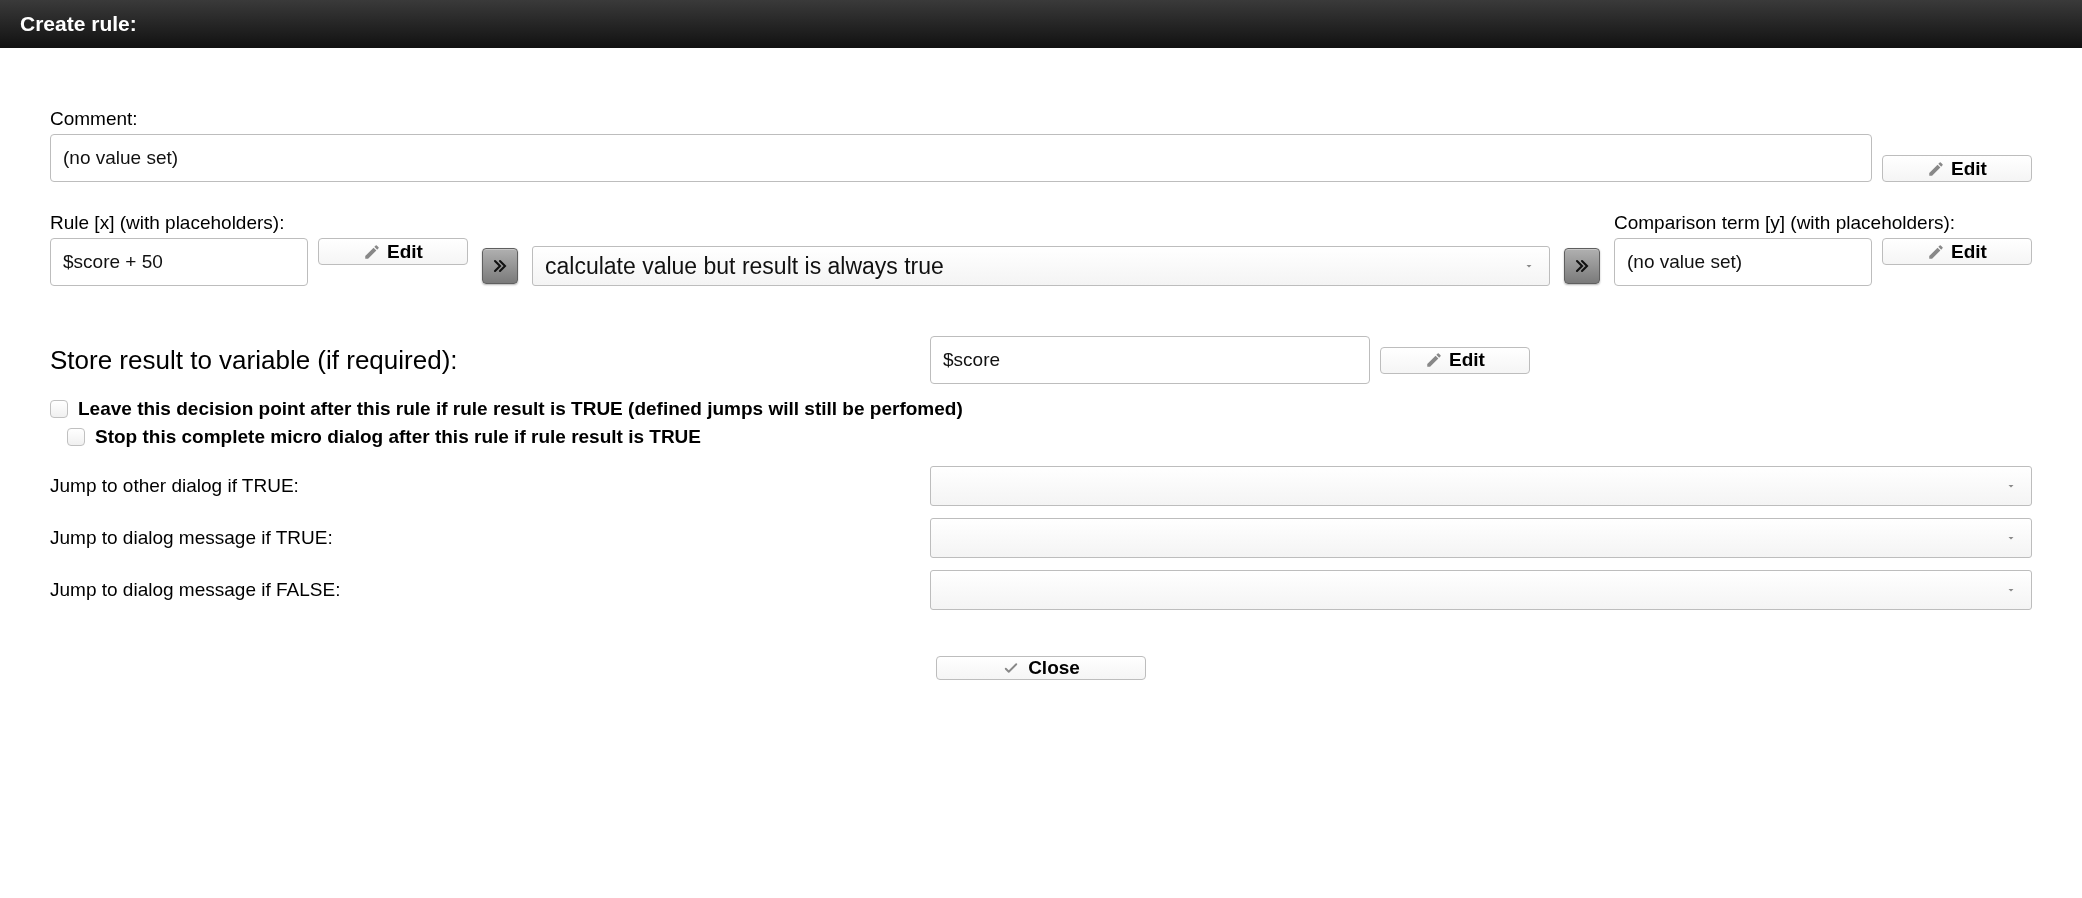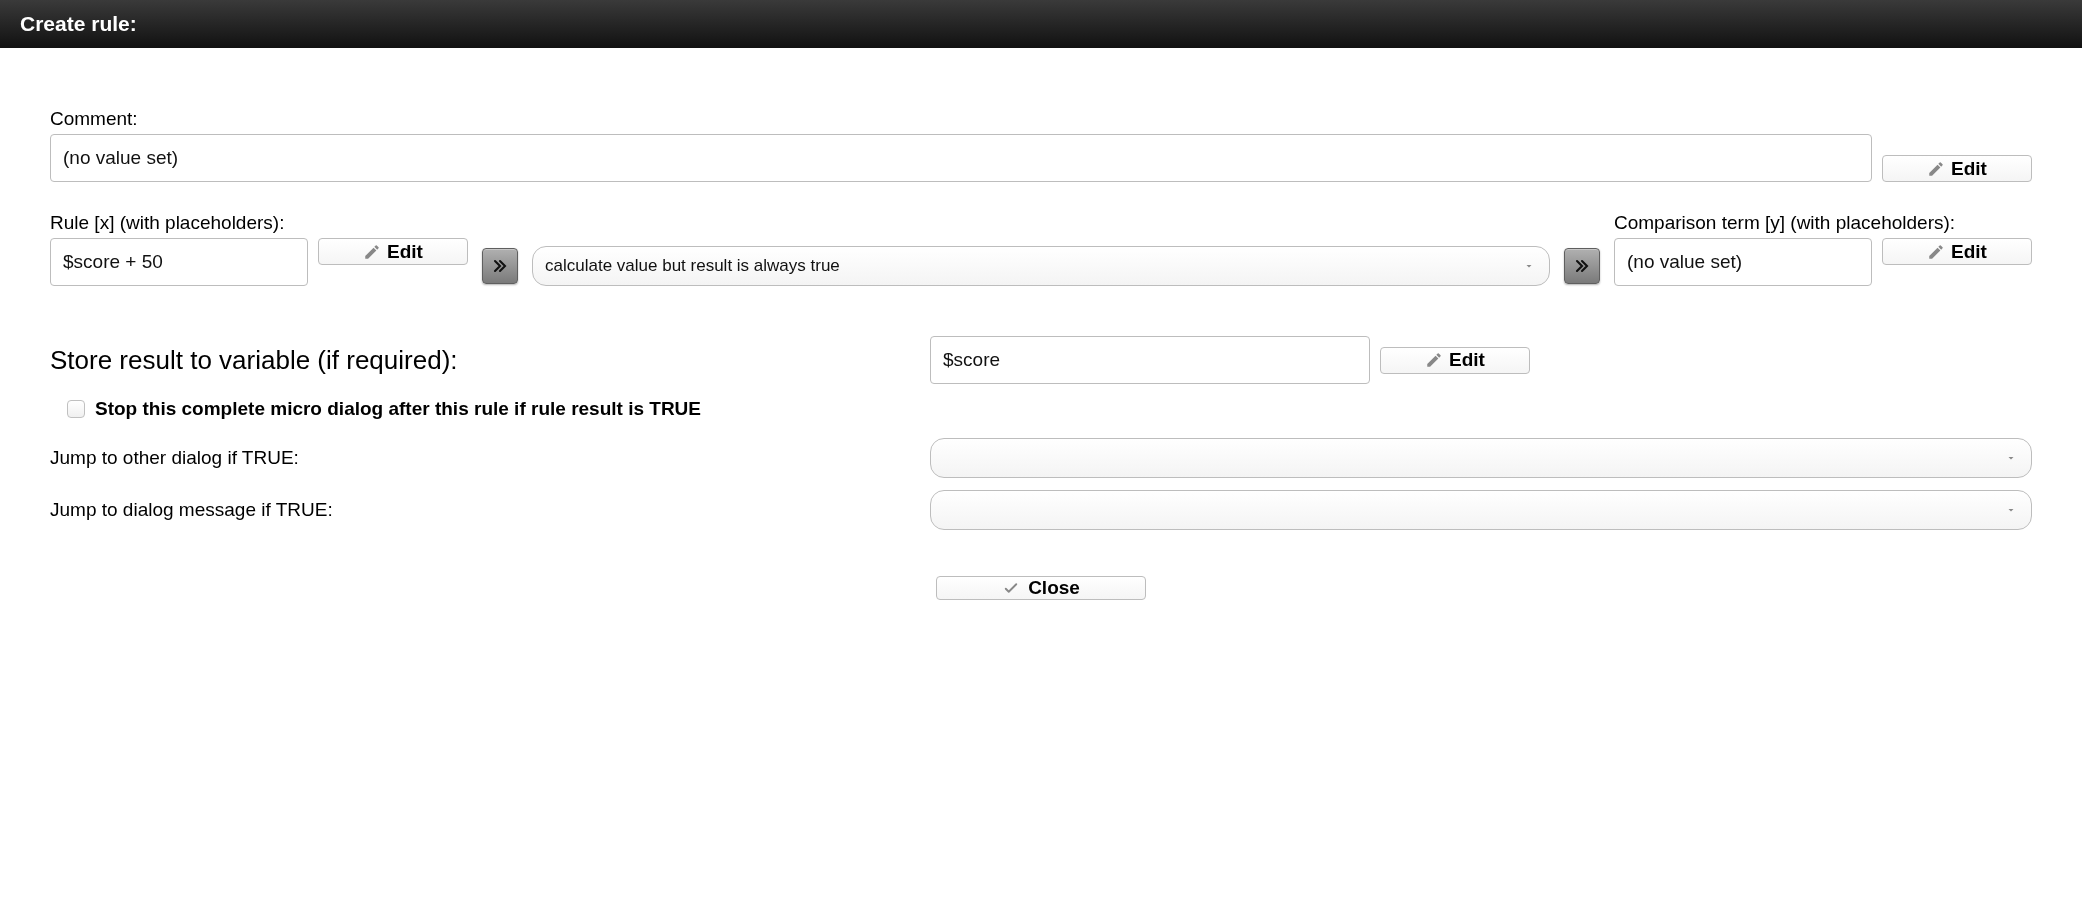--- a/index.html
+++ b/index.html
@@ -53,26 +53,26 @@
     border: 1px solid #5f5f5f;
     border-radius: 4px;
     background: linear-gradient(#b0b0b0, #7a7a7a);
     display: flex; align-items: center; justify-content: center;
     margin-bottom: 2px;
     box-shadow: inset 0 1px 0 rgba(255,255,255,0.3), 0 1px 2px rgba(0,0,0,0.3);
     cursor: pointer;
   }
   .select-box {
     border: 1px solid #bdbdbd;
-    border-radius: 14px;
+    border-radius: 3px;
     background: linear-gradient(#ffffff, #f4f4f4);
     height: 40px;
     padding: 7px 28px 7px 12px;
     position: relative;
-    font-size: 17px;
+    font-size: 23px;
     color: #111;
     display: flex;
     align-items: center;
     cursor: pointer;
   }
   .select-box .caret {
     position: absolute;
     right: 14px;
     top: 50%;
     transform: translateY(-50%);
@@ -201,20 +201,24 @@
       <div class="edit-btn">
         <span class="icon">
           <svg width="18" height="18" viewBox="0 0 24 24">
               <path fill="#888" d="M3 17.25V21h3.75L17.81 9.94l-3.75-3.75L3 17.25zM20.71 7.04a1 1 0 0 0 0-1.41l-2.34-2.34a1 1 0 0 0-1.41 0l-1.83 1.83 3.75 3.75 1.83-1.83z"></path>
             </svg>
         </span>
         <span>Edit</span>
       </div>
     </div>
 
+    <div class="chk-row">
+      <div class="chk"></div>
+      <div class="chk-label">Leave this decision point after this rule if rule result is TRUE (defined jumps will still be perfomed)</div>
+    </div>
     <div class="chk-row" style="margin-bottom:18px;padding-left:17px;">
       <div class="chk"></div>
       <div class="chk-label">Stop this complete micro dialog after this rule if rule result is TRUE</div>
     </div>
 
     <div class="jump-row">
       <div class="jump-label-col">Jump to other dialog if TRUE:</div>
       <div class="select-box jump-select">
         <span></span>
         <span class="caret">
@@ -228,20 +232,31 @@
       <div class="jump-label-col">Jump to dialog message if TRUE:</div>
       <div class="select-box jump-select">
         <span></span>
         <span class="caret">
           <svg width="12" height="12" viewBox="0 0 24 24">
               <path d="M7 10l5 5 5-5z" fill="#888"></path>
             </svg>
         </span>
       </div>
     </div>
+    <div class="jump-row">
+      <div class="jump-label-col">Jump to dialog message if FALSE:</div>
+      <div class="select-box jump-select">
+        <span></span>
+        <span class="caret">
+          <svg width="12" height="12" viewBox="0 0 24 24">
+              <path d="M7 10l5 5 5-5z" fill="#888"></path>
+            </svg>
+        </span>
+      </div>
+    </div>
 
     <div class="close-row">
       <div class="close-btn">
         <span class="icon">
           <svg width="18" height="18" viewBox="0 0 24 24">
               <path d="M5 13l4 4L19 7" stroke="#888" stroke-width="2.5" fill="none" stroke-linecap="round" stroke-linejoin="round"></path>
             </svg>
         </span>
         <span>Close</span>
       </div>

